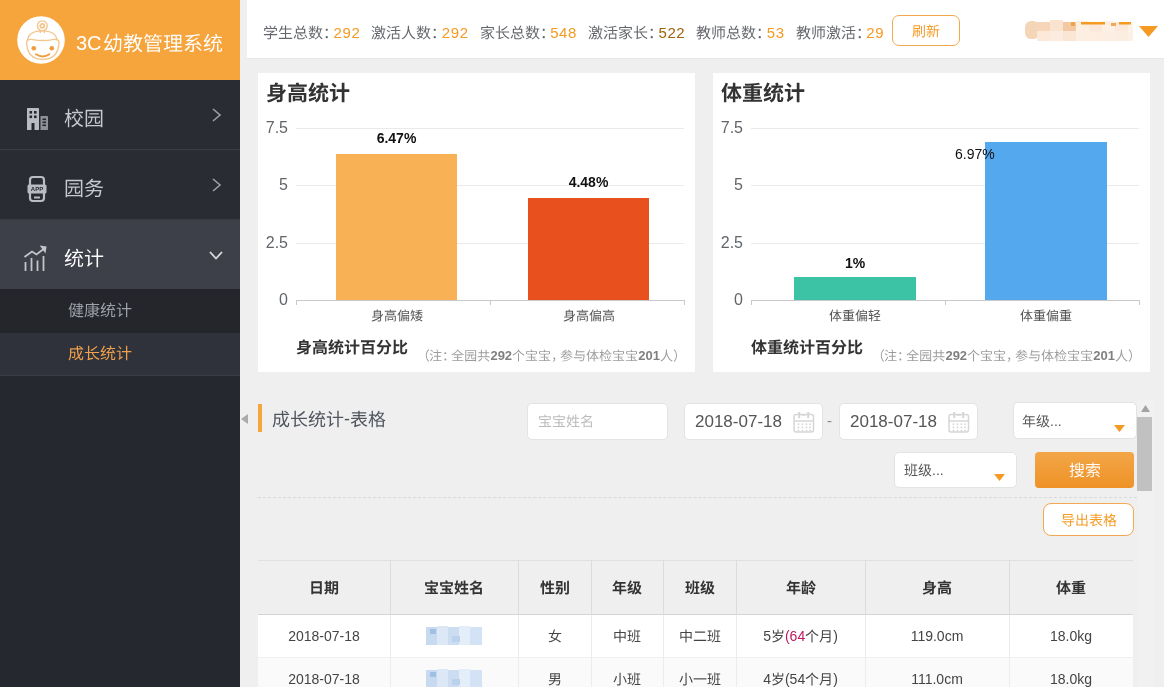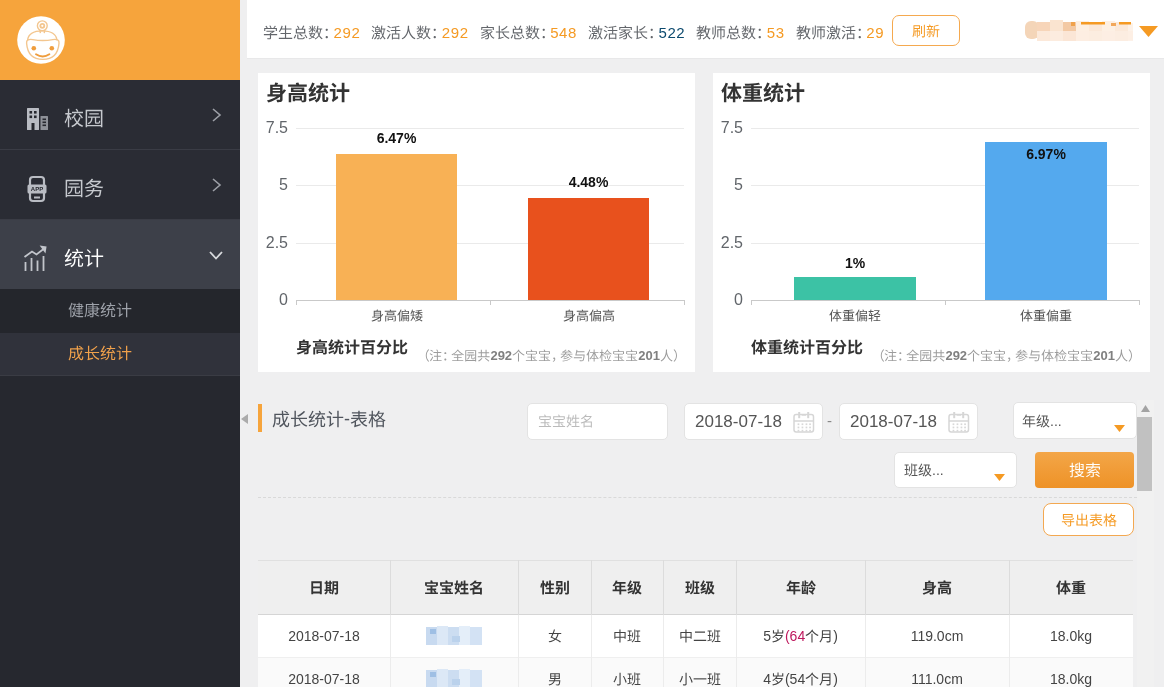--- a/index.html
+++ b/index.html
@@ -101,20 +101,33 @@
 <circle cx="25.3" cy="9.8" r="4.9"></circle>
 <circle cx="25.3" cy="9.8" r="2" stroke-width="1.8"></circle>
 <path d="M22.8 14.2 L23.4 17.2 M27.8 14.2 L27.2 17.2"></path>
 <path d="M10.6 24.2 C11.2 18.4 16.6 14.9 25.4 14.9 C34.2 14.9 39.4 18.6 39.9 24.2"></path>
 <path d="M9.6 27.2 C9.1 24.0 11.8 22.9 15.8 23.6 C21.8 24.7 29.8 24.7 35.8 23.6 C39.8 22.9 42.5 24.0 42.0 27.2 C41.3 36.0 37.2 43.4 25.8 43.4 C14.4 43.4 10.3 36.0 9.6 27.2 Z"></path>
 </g>
 <circle cx="16.8" cy="32.3" r="2.3" fill="#EF9D3D"></circle>
 <circle cx="34.8" cy="32.3" r="2.3" fill="#EF9D3D"></circle>
 <path d="M19 38.3 Q25.7 42.8 32.4 38.3" stroke="#EF9D3D" stroke-width="1.9" fill="none" stroke-linecap="round"></path>
 </svg>
+      <div class="ab flexc" style="left:76px;top:3px;height:80px;white-space:nowrap">
+        <span style="font-size:20px;color:#fff">3C</span>
+        <svg width="120.0" height="20" style="vertical-align:-2.4px;margin-left:1px" viewBox="0 0 6000 1000" preserveAspectRatio="none">
+          <g fill="#fff" transform="translate(0,880) scale(1,-1)">
+            <use href="#q0" x="0"></use>
+            <use href="#q1" x="1000"></use>
+            <use href="#q2" x="2000"></use>
+            <use href="#q3" x="3000"></use>
+            <use href="#q4" x="4000"></use>
+            <use href="#q5" x="5000"></use>
+          </g>
+        </svg>
+      </div>
     </div>
     <div class="ab" style="left:0;top:80px;width:240px;height:69px;background:#2A2C34">
       <div class="ab ctr" style="left:22px;top:4px;width:30px;height:69px">
         <svg width="28" height="28" viewBox="0 0 28 28" fill="#B9BCC3">
 <rect x="4" y="3" width="12" height="22" rx="0.5"></rect>
 <rect x="17.5" y="11" width="7.5" height="14" rx="0.5" fill="#8E9198"></rect>
 <g fill="#26282F">
             <rect x="6.5" y="6" width="2.6" height="2.6"></rect>
             <rect x="11" y="6" width="2.6" height="2.6"></rect>
 <rect x="6.5" y="10.5" width="2.6" height="2.6"></rect>
@@ -254,21 +267,21 @@
     <div class="flexc" style="margin-right:11px">
       <svg width="70.5" height="15" style="vertical-align:-1.8px;" viewBox="0 0 4700 1000" preserveAspectRatio="none">
         <g fill="#63666B" transform="translate(0,880) scale(1,-1)">
           <use href="#q19" x="0"></use>
           <use href="#q20" x="1000"></use>
           <use href="#q22" x="2000"></use>
           <use href="#q13" x="3000"></use>
           <use href="#q18" x="4000"></use>
         </g>
       </svg>
-      <span style="font-size:15px;letter-spacing:0.6px;color:#0c4a6e">522</span>
+      <span style="font-size:15px;letter-spacing:0.6px;color:#a16207">522</span>
     </div>
     <div class="flexc" style="margin-right:11px">
       <svg width="70.5" height="15" style="vertical-align:-1.8px;" viewBox="0 0 4700 1000" preserveAspectRatio="none">
         <g fill="#63666B" transform="translate(0,880) scale(1,-1)">
           <use href="#q1" x="0"></use>
           <use href="#q23" x="1000"></use>
           <use href="#q16" x="2000"></use>
           <use href="#q17" x="3000"></use>
           <use href="#q18" x="4000"></use>
         </g>
@@ -425,21 +438,21 @@
     <div class="ab" style="left:38px;top:227px;width:1px;height:5px;background:#C9C9C9"></div>
     <div class="ab" style="left:232px;top:227px;width:1px;height:5px;background:#C9C9C9"></div>
     <div class="ab" style="left:426px;top:227px;width:1px;height:5px;background:#C9C9C9"></div>
     <div class="ab" style="left:0;top:46px;width:30px;text-align:right;font-size:16px;color:#61656A">7.5</div>
     <div class="ab" style="left:0;top:103px;width:30px;text-align:right;font-size:16px;color:#61656A">5</div>
     <div class="ab" style="left:0;top:161px;width:30px;text-align:right;font-size:16px;color:#61656A">2.5</div>
     <div class="ab" style="left:0;top:218px;width:30px;text-align:right;font-size:16px;color:#61656A">0</div>
     <div class="ab" style="left:81px;top:204px;width:122px;height:23px;background:#3CC2A5"></div>
     <div class="ab" style="left:51px;top:182px;width:182px;text-align:center;font-size:14px;font-weight:bold;color:#111">1%</div>
     <div class="ab" style="left:272px;top:69px;width:122px;height:158px;background:#54A9EE"></div>
-    <div class="ab" style="left:242px;top:73px;width:182px;text-align:center;font-size:14px;font-weight:bold;color:#111">6.97%</div>
+    <div class="ab" style="left:242px;top:73px;width:182px;font-size:14px;font-weight:normal;color:#111">6.97%</div>
     <div class="ab ctr" style="left:81px;top:233px;width:122px;height:18px">
       <svg width="52.0" height="13" style="vertical-align:-1.56px;" viewBox="0 0 4000 1000" preserveAspectRatio="none">
         <g fill="#555" transform="translate(0,880) scale(1,-1)">
           <use href="#q46" x="0"></use>
           <use href="#q51" x="1000"></use>
           <use href="#q32" x="2000"></use>
           <use href="#q52" x="3000"></use>
         </g>
       </svg>
     </div>

